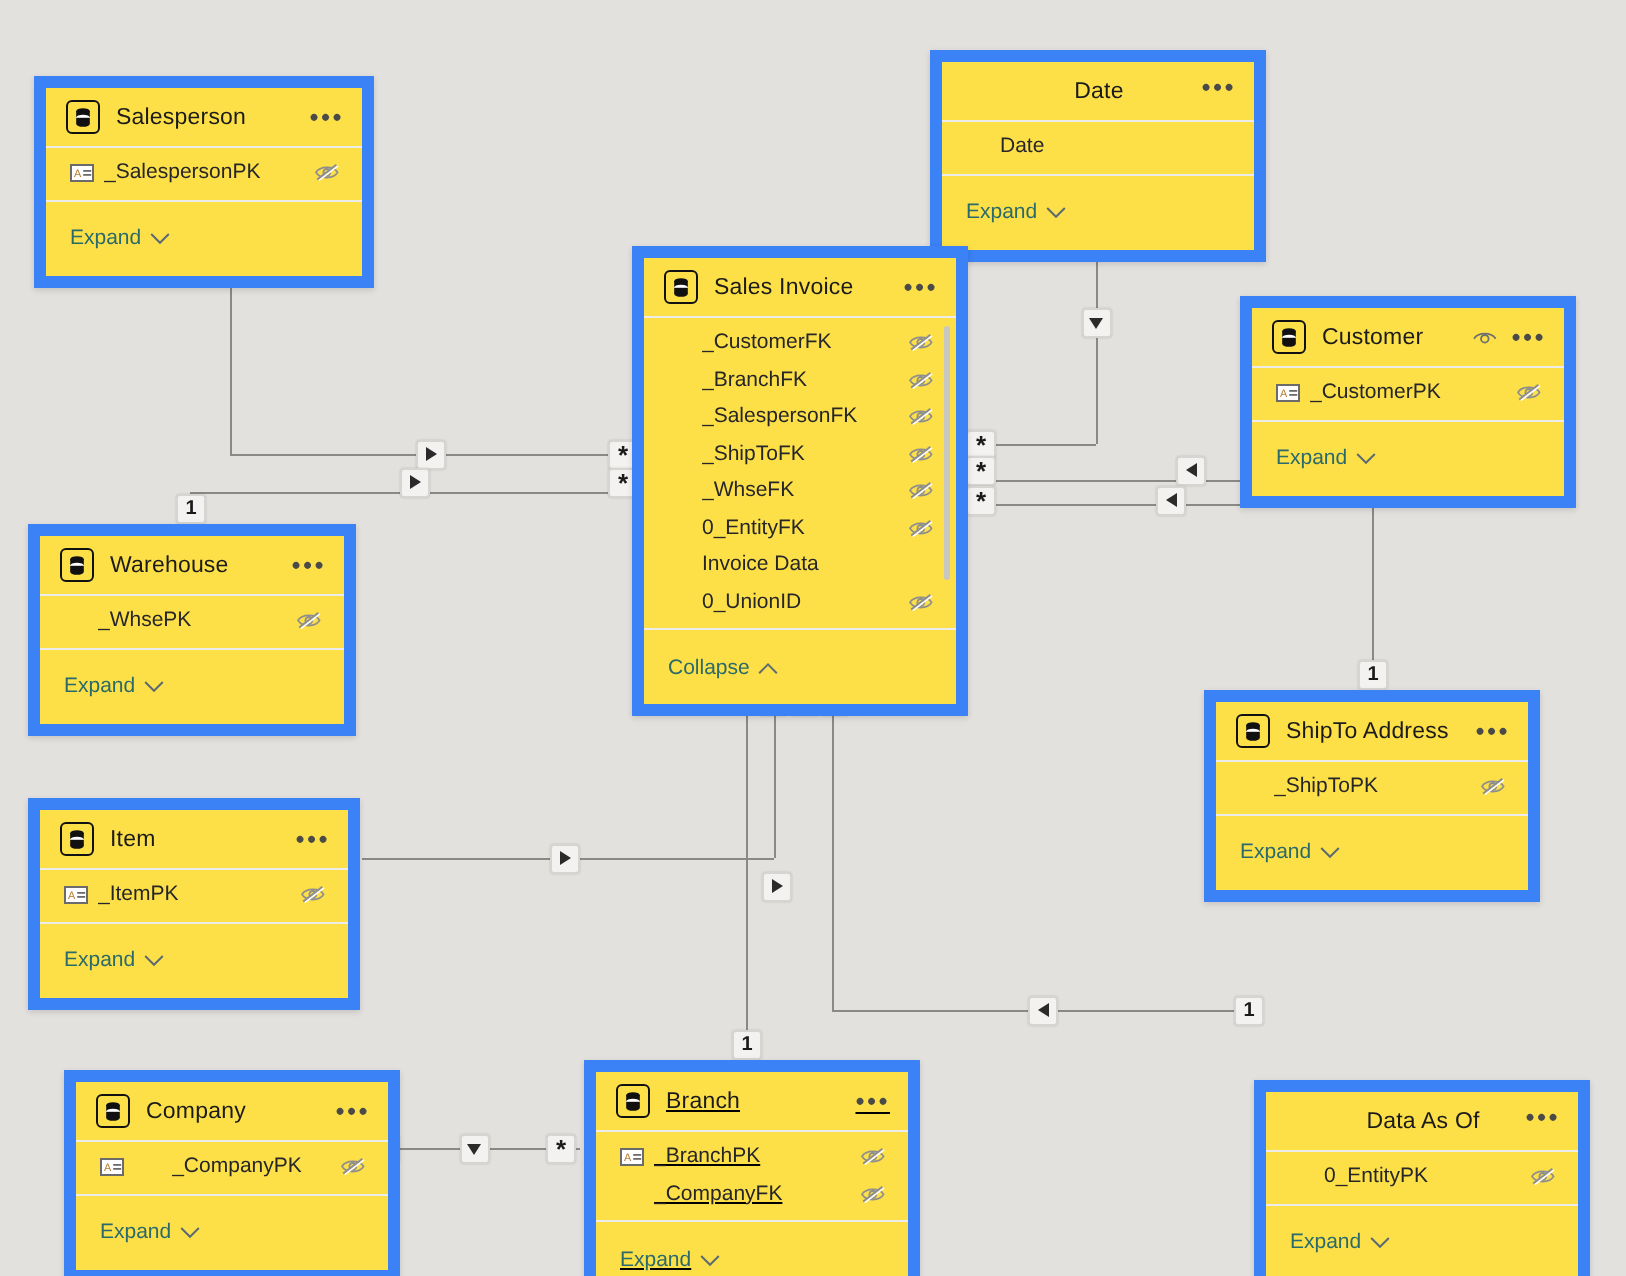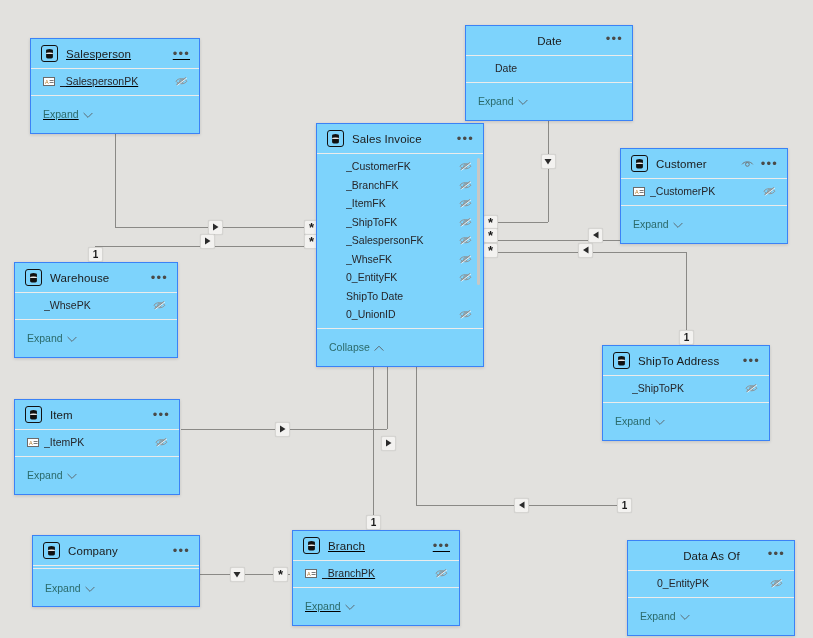--- a/index.html
+++ b/index.html
@@ -40,22 +40,22 @@
     box-shadow: 0 0 1px rgba(0,0,0,.18);
     z-index: 5;
   }
   .badge.star { font-size: 13px; line-height: 1; padding-bottom: 1px; font-weight: 700;}
   .badge.one  { font-size: 10px; font-weight: 700;}
   .badge svg { display:block; }
 
   
   .tbl {
     position: absolute;
-    background: #7dd3fc;
-    border: 1px solid #3b82f6;
+    background: #fde047;
+    border: 6px solid #3b82f6;
     box-shadow: 0 1px 3px rgba(0,0,0,.14);
     box-sizing: border-box;
     z-index: 10;
   }
   .tbl-head {
     display: flex;
     align-items: center;
     height: 30px;
     padding: 0 9px 0 10px;
     border-bottom: 1px solid #ececeb;
@@ -155,21 +155,21 @@
       <div class="seg h" style="left: 484px; top: 252px; width: 202px;"></div>
       <div class="seg h" style="left: 181px; top: 429px; width: 206px;"></div>
       <div class="seg v" style="left: 387px; top: 352px; height: 77px;"></div>
       <div class="seg v" style="left: 373px; top: 352px; height: 178px;"></div>
       <div class="seg h" style="left: 416px; top: 505px; width: 211px;"></div>
       <div class="seg v" style="left: 416px; top: 352px; height: 153px;"></div>
       <div class="seg h" style="left: 184px; top: 574px; width: 106px;"></div>
     </div>
 
   <div id="tables">
-      <div class="tbl" style="left: 30px; top: 38px; width: 170px; text-decoration: underline;">
+      <div class="tbl" style="left: 17px; top: 38px; width: 170px;">
         <div class="tbl-head">
           <span class="tbl-icon">
             <svg width="9" height="10" viewBox="0 0 9 10">
               <ellipse cx="4.5" cy="1.6" rx="3.4" ry="1.5" fill="#111"></ellipse>
               <rect x="1.1" y="1.6" width="6.8" height="3.0" fill="#111"></rect>
               <ellipse cx="4.5" cy="4.8" rx="3.4" ry="1.4" fill="#fff"></ellipse>
               <rect x="1.1" y="4.9" width="6.8" height="2.9" fill="#111"></rect>
               <ellipse cx="4.5" cy="7.9" rx="3.4" ry="1.5" fill="#111"></ellipse>
             </svg>
           </span>
@@ -259,21 +259,21 @@
               <svg width="13" height="10" viewBox="0 0 13 10">
                 <path d="M1 5.2 C3 1.8 9.8 1.8 11.8 5.2 C9.8 8.6 3 8.6 1 5.2 Z" fill="none" stroke="#8e8e8e" stroke-width="0.9"></path>
                 <circle cx="6.4" cy="5.2" r="1.7" fill="none" stroke="#8e8e8e" stroke-width="0.9"></circle>
                 <line x1="1.6" y1="8.8" x2="11.2" y2="1.4" stroke="#8e8e8e" stroke-width="1.1"></line>
                 <line x1="2.4" y1="9.3" x2="12.0" y2="1.9" stroke="#ffffff" stroke-width="0.8"></line>
               </svg>
             </span>
           </div>
           <div class="fld">
             <span class="fld-ic blank"></span>
-            <span class="fld-name">_ItemFK</span>
+            <span class="fld-name">_SalespersonFK</span>
             <span class="fld-eye">
               <svg width="13" height="10" viewBox="0 0 13 10">
                 <path d="M1 5.2 C3 1.8 9.8 1.8 11.8 5.2 C9.8 8.6 3 8.6 1 5.2 Z" fill="none" stroke="#8e8e8e" stroke-width="0.9"></path>
                 <circle cx="6.4" cy="5.2" r="1.7" fill="none" stroke="#8e8e8e" stroke-width="0.9"></circle>
                 <line x1="1.6" y1="8.8" x2="11.2" y2="1.4" stroke="#8e8e8e" stroke-width="1.1"></line>
                 <line x1="2.4" y1="9.3" x2="12.0" y2="1.9" stroke="#ffffff" stroke-width="0.8"></line>
               </svg>
             </span>
           </div>
           <div class="fld">
@@ -283,32 +283,20 @@
               <svg width="13" height="10" viewBox="0 0 13 10">
                 <path d="M1 5.2 C3 1.8 9.8 1.8 11.8 5.2 C9.8 8.6 3 8.6 1 5.2 Z" fill="none" stroke="#8e8e8e" stroke-width="0.9"></path>
                 <circle cx="6.4" cy="5.2" r="1.7" fill="none" stroke="#8e8e8e" stroke-width="0.9"></circle>
                 <line x1="1.6" y1="8.8" x2="11.2" y2="1.4" stroke="#8e8e8e" stroke-width="1.1"></line>
                 <line x1="2.4" y1="9.3" x2="12.0" y2="1.9" stroke="#ffffff" stroke-width="0.8"></line>
               </svg>
             </span>
           </div>
           <div class="fld">
             <span class="fld-ic blank"></span>
-            <span class="fld-name">_SalespersonFK</span>
-            <span class="fld-eye">
-              <svg width="13" height="10" viewBox="0 0 13 10">
-                <path d="M1 5.2 C3 1.8 9.8 1.8 11.8 5.2 C9.8 8.6 3 8.6 1 5.2 Z" fill="none" stroke="#8e8e8e" stroke-width="0.9"></path>
-                <circle cx="6.4" cy="5.2" r="1.7" fill="none" stroke="#8e8e8e" stroke-width="0.9"></circle>
-                <line x1="1.6" y1="8.8" x2="11.2" y2="1.4" stroke="#8e8e8e" stroke-width="1.1"></line>
-                <line x1="2.4" y1="9.3" x2="12.0" y2="1.9" stroke="#ffffff" stroke-width="0.8"></line>
-              </svg>
-            </span>
-          </div>
-          <div class="fld">
-            <span class="fld-ic blank"></span>
             <span class="fld-name">_WhseFK</span>
             <span class="fld-eye">
               <svg width="13" height="10" viewBox="0 0 13 10">
                 <path d="M1 5.2 C3 1.8 9.8 1.8 11.8 5.2 C9.8 8.6 3 8.6 1 5.2 Z" fill="none" stroke="#8e8e8e" stroke-width="0.9"></path>
                 <circle cx="6.4" cy="5.2" r="1.7" fill="none" stroke="#8e8e8e" stroke-width="0.9"></circle>
                 <line x1="1.6" y1="8.8" x2="11.2" y2="1.4" stroke="#8e8e8e" stroke-width="1.1"></line>
                 <line x1="2.4" y1="9.3" x2="12.0" y2="1.9" stroke="#ffffff" stroke-width="0.8"></line>
               </svg>
             </span>
           </div>
@@ -319,21 +307,21 @@
               <svg width="13" height="10" viewBox="0 0 13 10">
                 <path d="M1 5.2 C3 1.8 9.8 1.8 11.8 5.2 C9.8 8.6 3 8.6 1 5.2 Z" fill="none" stroke="#8e8e8e" stroke-width="0.9"></path>
                 <circle cx="6.4" cy="5.2" r="1.7" fill="none" stroke="#8e8e8e" stroke-width="0.9"></circle>
                 <line x1="1.6" y1="8.8" x2="11.2" y2="1.4" stroke="#8e8e8e" stroke-width="1.1"></line>
                 <line x1="2.4" y1="9.3" x2="12.0" y2="1.9" stroke="#ffffff" stroke-width="0.8"></line>
               </svg>
             </span>
           </div>
           <div class="fld">
             <span class="fld-ic blank"></span>
-            <span class="fld-name">ShipTo Date</span>
+            <span class="fld-name">Invoice Data</span>
             <span class="fld-eye"></span>
           </div>
           <div class="fld">
             <span class="fld-ic blank"></span>
             <span class="fld-name">0_UnionID</span>
             <span class="fld-eye">
               <svg width="13" height="10" viewBox="0 0 13 10">
                 <path d="M1 5.2 C3 1.8 9.8 1.8 11.8 5.2 C9.8 8.6 3 8.6 1 5.2 Z" fill="none" stroke="#8e8e8e" stroke-width="0.9"></path>
                 <circle cx="6.4" cy="5.2" r="1.7" fill="none" stroke="#8e8e8e" stroke-width="0.9"></circle>
                 <line x1="1.6" y1="8.8" x2="11.2" y2="1.4" stroke="#8e8e8e" stroke-width="1.1"></line>
@@ -548,53 +536,86 @@
               <rect x="1.1" y="1.6" width="6.8" height="3.0" fill="#111"></rect>
               <ellipse cx="4.5" cy="4.8" rx="3.4" ry="1.4" fill="#fff"></ellipse>
               <rect x="1.1" y="4.9" width="6.8" height="2.9" fill="#111"></rect>
               <ellipse cx="4.5" cy="7.9" rx="3.4" ry="1.5" fill="#111"></ellipse>
             </svg>
           </span>
           <span class="tbl-title">Company</span>
           <span class="head-spacer"></span>
           <span class="dots">•••</span>
         </div>
-        <div class="tbl-foot">
-          <span class="foot-label">Expand</span>
-          <span><svg width="10" height="7" viewBox="0 0 10 7">
-              <path d="M0.6 1 L5 5.4 L9.4 1" fill="none" stroke="#5c6b73" stroke-width="1"></path>
-            </svg></span>
-        </div>
-      </div>
-      <div class="tbl" style="left: 292px; top: 530px; width: 168px; text-decoration: underline;">
-        <div class="tbl-head">
-          <span class="tbl-icon">
-            <svg width="9" height="10" viewBox="0 0 9 10">
-              <ellipse cx="4.5" cy="1.6" rx="3.4" ry="1.5" fill="#111"></ellipse>
-              <rect x="1.1" y="1.6" width="6.8" height="3.0" fill="#111"></rect>
-              <ellipse cx="4.5" cy="4.8" rx="3.4" ry="1.4" fill="#fff"></ellipse>
-              <rect x="1.1" y="4.9" width="6.8" height="2.9" fill="#111"></rect>
-              <ellipse cx="4.5" cy="7.9" rx="3.4" ry="1.5" fill="#111"></ellipse>
-            </svg>
-          </span>
-          <span class="tbl-title">Branch</span>
-          <span class="head-spacer"></span>
-          <span class="dots">•••</span>
-        </div>
         <div class="fields-wrap">
           <div class="fld">
             <span class="fld-ic">
               <svg width="12" height="9" viewBox="0 0 12 9">
                 <rect x="0.5" y="0.5" width="11" height="8" fill="#fff" stroke="#6b6b6b"></rect>
                 <text x="2" y="6.6" font-family="Liberation Sans, sans-serif" font-size="5.4" fill="#b07a2a">A</text>
                 <rect x="6.6" y="3.0" width="4" height="0.9" fill="#6b6b6b"></rect>
                 <rect x="6.6" y="5.0" width="4" height="0.9" fill="#6b6b6b"></rect>
               </svg>
             </span>
+            <span class="fld-name">_CompanyPK</span>
+            <span class="fld-eye">
+              <svg width="13" height="10" viewBox="0 0 13 10">
+                <path d="M1 5.2 C3 1.8 9.8 1.8 11.8 5.2 C9.8 8.6 3 8.6 1 5.2 Z" fill="none" stroke="#8e8e8e" stroke-width="0.9"></path>
+                <circle cx="6.4" cy="5.2" r="1.7" fill="none" stroke="#8e8e8e" stroke-width="0.9"></circle>
+                <line x1="1.6" y1="8.8" x2="11.2" y2="1.4" stroke="#8e8e8e" stroke-width="1.1"></line>
+                <line x1="2.4" y1="9.3" x2="12.0" y2="1.9" stroke="#ffffff" stroke-width="0.8"></line>
+              </svg>
+            </span>
+          </div>
+        </div>
+        <div class="tbl-foot">
+          <span class="foot-label">Expand</span>
+          <span><svg width="10" height="7" viewBox="0 0 10 7">
+              <path d="M0.6 1 L5 5.4 L9.4 1" fill="none" stroke="#5c6b73" stroke-width="1"></path>
+            </svg></span>
+        </div>
+      </div>
+      <div class="tbl" style="left: 292px; top: 530px; width: 168px; text-decoration: underline;">
+        <div class="tbl-head">
+          <span class="tbl-icon">
+            <svg width="9" height="10" viewBox="0 0 9 10">
+              <ellipse cx="4.5" cy="1.6" rx="3.4" ry="1.5" fill="#111"></ellipse>
+              <rect x="1.1" y="1.6" width="6.8" height="3.0" fill="#111"></rect>
+              <ellipse cx="4.5" cy="4.8" rx="3.4" ry="1.4" fill="#fff"></ellipse>
+              <rect x="1.1" y="4.9" width="6.8" height="2.9" fill="#111"></rect>
+              <ellipse cx="4.5" cy="7.9" rx="3.4" ry="1.5" fill="#111"></ellipse>
+            </svg>
+          </span>
+          <span class="tbl-title">Branch</span>
+          <span class="head-spacer"></span>
+          <span class="dots">•••</span>
+        </div>
+        <div class="fields-wrap">
+          <div class="fld">
+            <span class="fld-ic">
+              <svg width="12" height="9" viewBox="0 0 12 9">
+                <rect x="0.5" y="0.5" width="11" height="8" fill="#fff" stroke="#6b6b6b"></rect>
+                <text x="2" y="6.6" font-family="Liberation Sans, sans-serif" font-size="5.4" fill="#b07a2a">A</text>
+                <rect x="6.6" y="3.0" width="4" height="0.9" fill="#6b6b6b"></rect>
+                <rect x="6.6" y="5.0" width="4" height="0.9" fill="#6b6b6b"></rect>
+              </svg>
+            </span>
             <span class="fld-name">_BranchPK</span>
+            <span class="fld-eye">
+              <svg width="13" height="10" viewBox="0 0 13 10">
+                <path d="M1 5.2 C3 1.8 9.8 1.8 11.8 5.2 C9.8 8.6 3 8.6 1 5.2 Z" fill="none" stroke="#8e8e8e" stroke-width="0.9"></path>
+                <circle cx="6.4" cy="5.2" r="1.7" fill="none" stroke="#8e8e8e" stroke-width="0.9"></circle>
+                <line x1="1.6" y1="8.8" x2="11.2" y2="1.4" stroke="#8e8e8e" stroke-width="1.1"></line>
+                <line x1="2.4" y1="9.3" x2="12.0" y2="1.9" stroke="#ffffff" stroke-width="0.8"></line>
+              </svg>
+            </span>
+          </div>
+          <div class="fld">
+            <span class="fld-ic blank"></span>
+            <span class="fld-name">_CompanyFK</span>
             <span class="fld-eye">
               <svg width="13" height="10" viewBox="0 0 13 10">
                 <path d="M1 5.2 C3 1.8 9.8 1.8 11.8 5.2 C9.8 8.6 3 8.6 1 5.2 Z" fill="none" stroke="#8e8e8e" stroke-width="0.9"></path>
                 <circle cx="6.4" cy="5.2" r="1.7" fill="none" stroke="#8e8e8e" stroke-width="0.9"></circle>
                 <line x1="1.6" y1="8.8" x2="11.2" y2="1.4" stroke="#8e8e8e" stroke-width="1.1"></line>
                 <line x1="2.4" y1="9.3" x2="12.0" y2="1.9" stroke="#ffffff" stroke-width="0.8"></line>
               </svg>
             </span>
           </div>
         </div>

